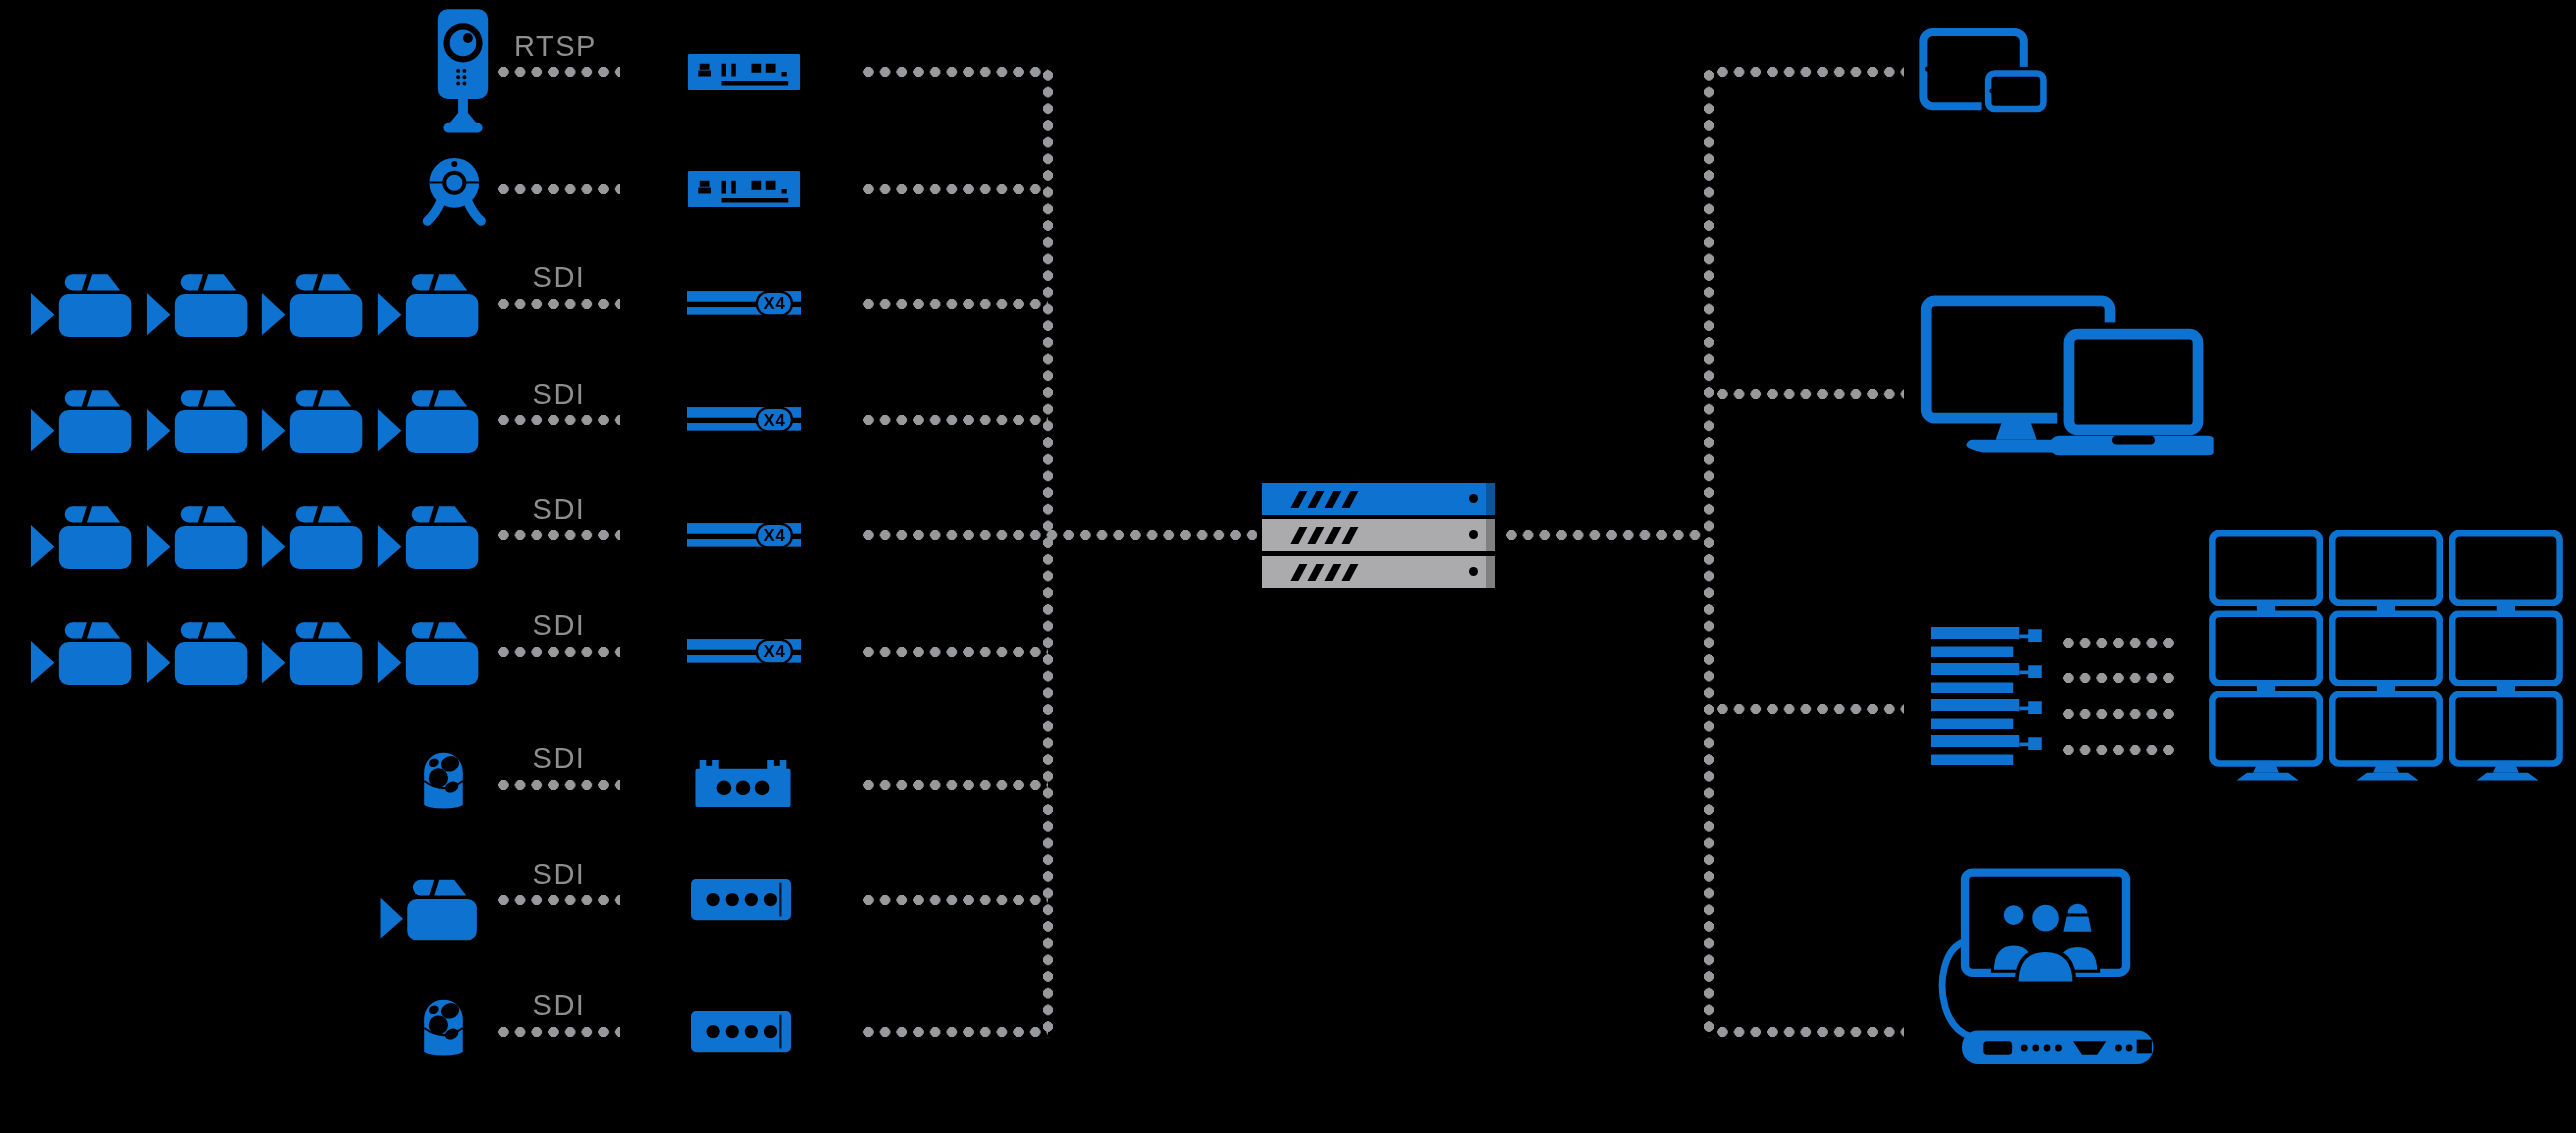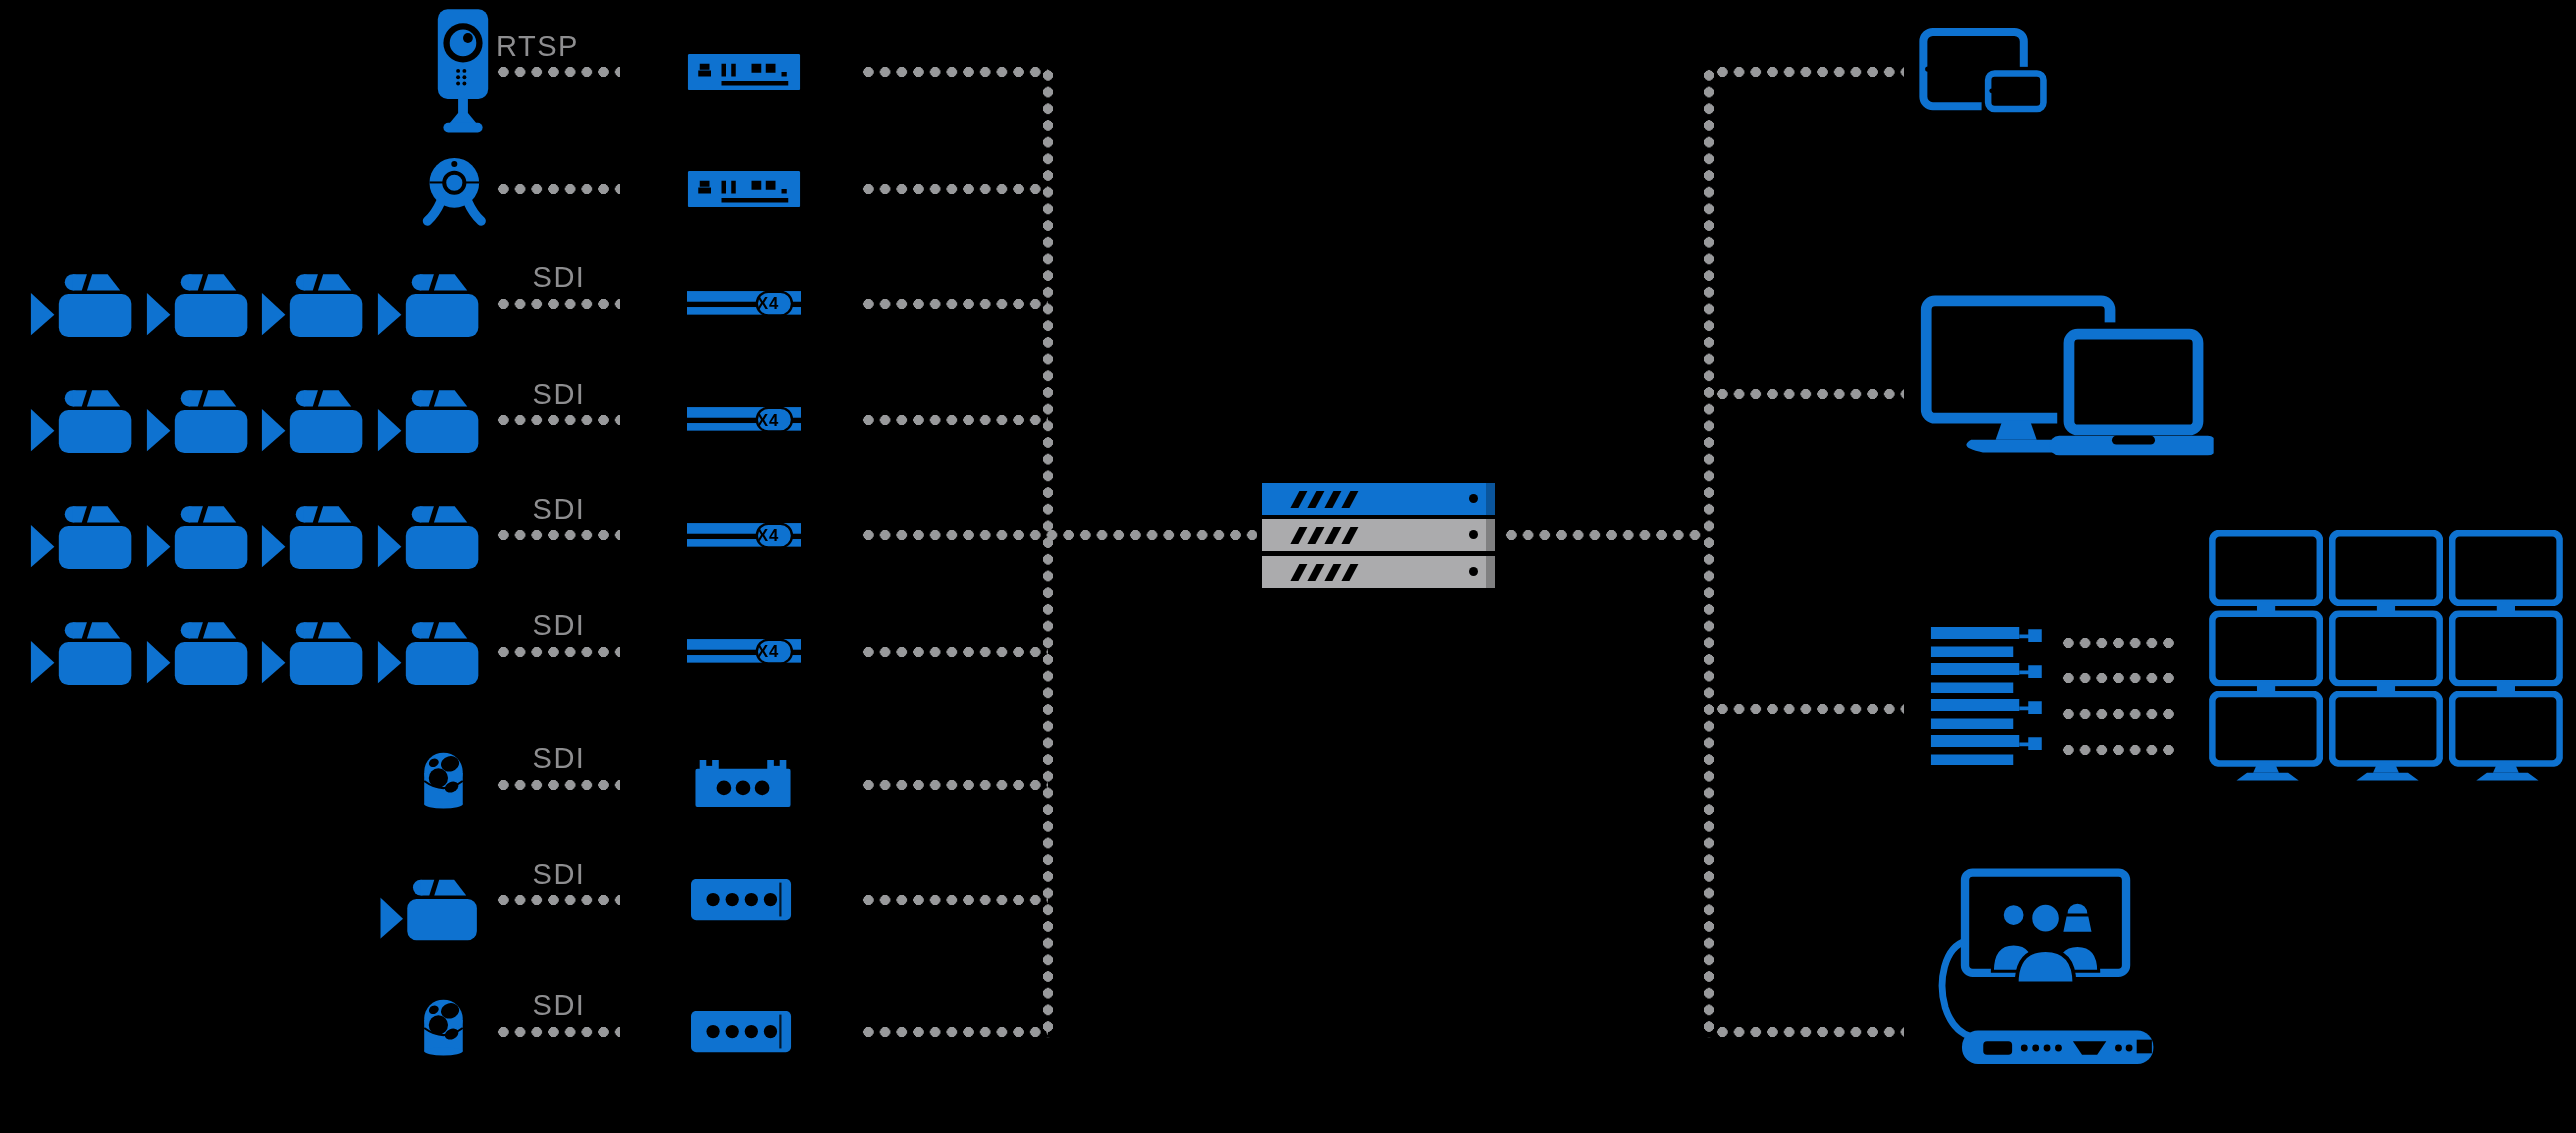--- a/index.html
+++ b/index.html
@@ -15,21 +15,21 @@
   }
   .abs{position:absolute;}
   
   .dl-h{position:absolute;height:12px;
     background-image:radial-gradient(circle 5.3px at 8.4px 6px, var(--dot) 0 5px, transparent 5.3px);
     background-size:16.7px 12px;background-repeat:repeat-x;}
   .dl-v{position:absolute;width:12px;
     background-image:radial-gradient(circle 5.3px at 6px 8.4px, var(--dot) 0 5px, transparent 5.3px);
     background-size:12px 16.7px;background-repeat:repeat-y;}
   .lbl{position:absolute;color:var(--label);font-size:29px;letter-spacing:1.5px;text-align:center;line-height:33px;}
-  .x4lbl{position:absolute;color:#000;font-size:16.7px;font-weight:700;line-height:23px;letter-spacing:0.8px;}
+  .x4lbl{position:absolute;color:#000;font-size:16.7px;font-weight:700;text-align:center;line-height:23px;letter-spacing:0.8px;}
   
   .server-unit{position:absolute;left:0;width:233px;height:32px;}
   .server-unit .shade{position:absolute;right:0;top:0;width:9px;height:100%;background:rgba(0,0,0,.25);}
   .vent{position:absolute;top:7.6px;width:8.4px;height:16.7px;background:#000;transform:skewX(-28deg);}
   .led{position:absolute;top:11.4px;left:207px;width:9px;height:9px;border-radius:50%;background:#000;}
   svg{display:block;overflow:visible;}
 </style>
 </head>
 <body>
 
@@ -244,21 +244,21 @@
   <svg class="abs" style="left:410px;top:738px;width:71px;height:82px" viewBox="0 0 140 160">
       <use href="#sym-dome"></use>
     </svg>
   <svg class="abs" style="left:380px;top:872px;width:100px;height:71px" viewBox="0 0 140 100">
       <use href="#sym-camcorder"></use>
     </svg>
   <svg class="abs" style="left:410px;top:985px;width:71px;height:82px" viewBox="0 0 140 160">
       <use href="#sym-dome"></use>
     </svg>
 
-  <div class="lbl" style="left:488px;top:30px;width:99px">RTSP</div>
+  <div class="lbl" style="left:506px;top:30px;width:99px">RTSP</div>
   <div class="lbl" style="left:517px;top:261px;width:84px">SDI</div>
   <div class="lbl" style="left:517px;top:378px;width:84px">SDI</div>
   <div class="lbl" style="left:517px;top:493px;width:84px">SDI</div>
   <div class="lbl" style="left:517px;top:609px;width:84px">SDI</div>
   <div class="lbl" style="left:517px;top:742px;width:84px">SDI</div>
   <div class="lbl" style="left:517px;top:858px;width:84px">SDI</div>
   <div class="lbl" style="left:517px;top:989px;width:84px">SDI</div>
 
   <div class="dl-h" style="left:495px;top:66px;width:125px"></div>
   <div class="dl-h" style="left:495px;top:183px;width:125px"></div>

